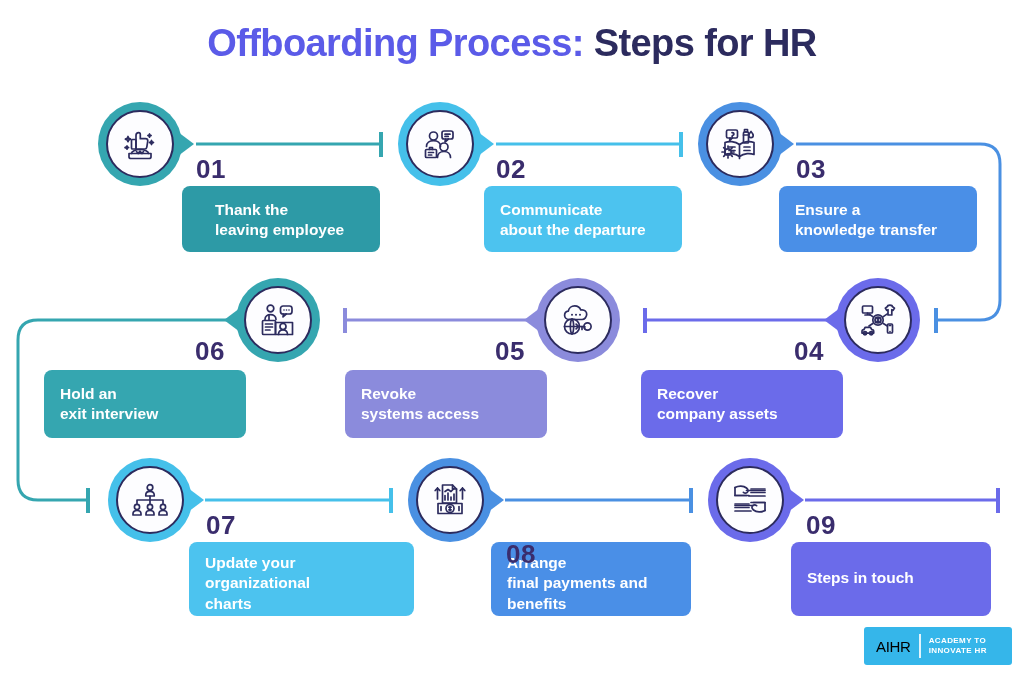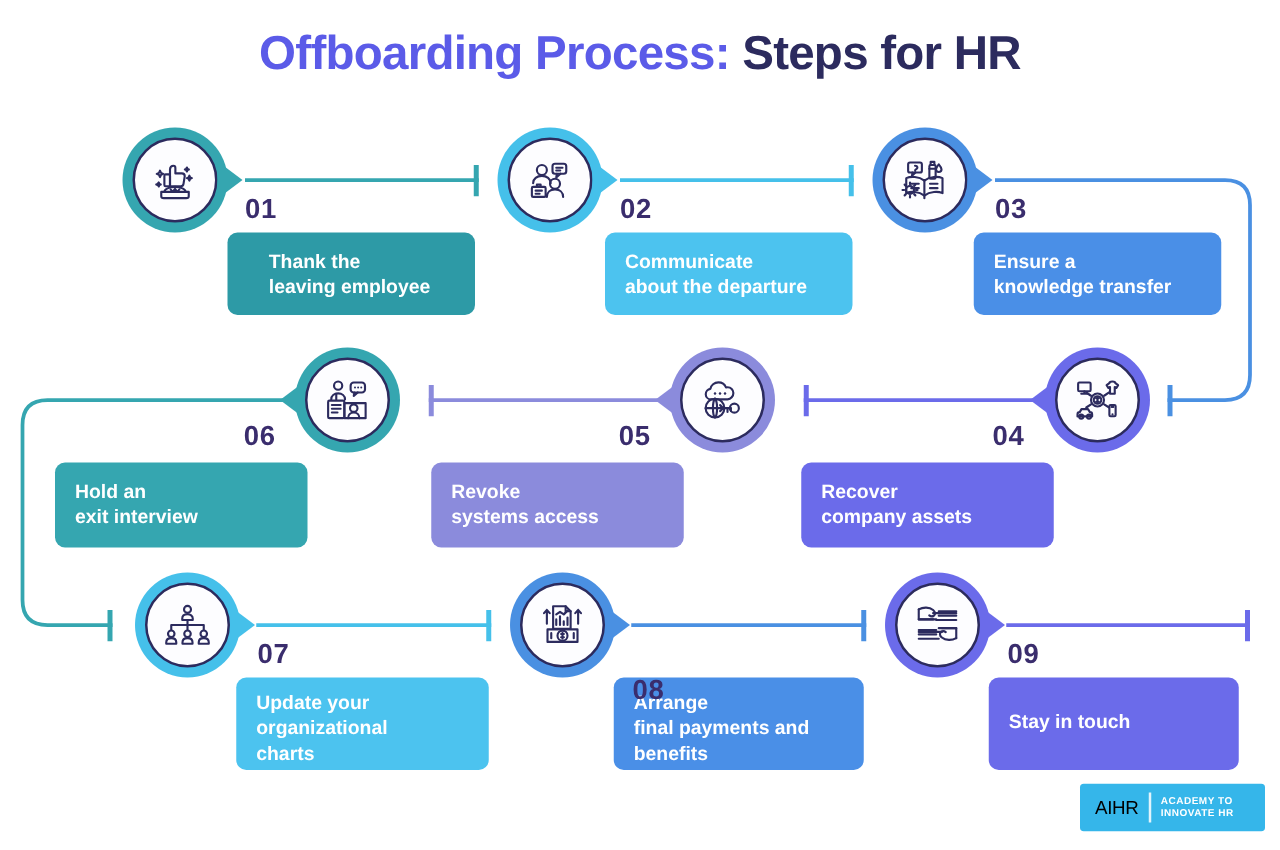--- a/index.html
+++ b/index.html
@@ -82,21 +82,21 @@
   }
   .nib-left {
     left: -12px;
     border-top: 15px solid transparent;
     border-bottom: 15px solid transparent;
     border-right: 20px solid currentColor;
   }
 
   .num {
     position: absolute;
-    font-size: 22px;
+    font-size: 26px;
     font-weight: bold;
     color: #3a2d6d;
     letter-spacing: 0.5px;
     z-index: 6;
   }
 
   .label {
     position: absolute;
     border-radius: 8px;
     color: #ffffff;
@@ -340,21 +340,21 @@
           <path d="M5 37h8v-1.2c0-2.1-1.8-3.3-4-3.3s-4 1.2-4 3.3z"></path>
           <circle cx="22" cy="29" r="2.6"></circle>
           <path d="M18 37h8v-1.2c0-2.1-1.8-3.3-4-3.3s-4 1.2-4 3.3z"></path>
           <circle cx="35" cy="29" r="2.6"></circle>
           <path d="M31 37h8v-1.2c0-2.1-1.8-3.3-4-3.3s-4 1.2-4 3.3z"></path>
         </svg>
       </div>
       <div class="nib nib-right"></div>
     </div>
     <div class="num" style="left:206px; top:510px;">07</div>
-    <div class="label" style="left:189px; top:542px; width:202px; height:74px; background:#4cc3ef; padding-top:11px;">Update your
+    <div class="label" style="left:189px; top:542px; width:225px; height:74px; background:#4cc3ef; padding-top:11px;">Update your
 organizational
 charts</div>
   </div>
 
   <div class="step">
     <div class="bubble" style="left:408px; top:458px; background:#4a90e2; color:#4a90e2;">
       <div class="inner">
         <svg class="icon" width="44" height="44" viewBox="0 0 44 44" fill="none" stroke="#2c2b5e" stroke-width="1.7" stroke-linecap="round" stroke-linejoin="round">
           <path d="M14.5 7h10l4 4v14h-14z"></path>
           <path d="M24.5 7v4h4"></path>
@@ -386,21 +386,21 @@
           <path d="M7 17.5h14"></path>
           <path d="M37 32.5c-3.5 2-8.5 2-11.5-.5-2-1.7-2-3.6-.5-4.6 1.2-.8 2.6-.5 3.6.3"></path>
           <path d="M37 32.5v-8H25.5M25.5 27.5H7"></path>
           <path d="M7 26h14M7 29.5h14M7 33h16"></path>
           <path d="M37 24.5h-14"></path>
         </svg>
       </div>
       <div class="nib nib-right"></div>
     </div>
     <div class="num" style="left:806px; top:510px;">09</div>
-    <div class="label" style="left:791px; top:542px; width:200px; height:74px; background:#6b6bea; padding-top:26px;">Stay in touch</div>
+    <div class="label" style="left:791px; top:542px; width:200px; height:74px; background:#6b6bea; padding-top:26px;">Steps in touch</div>
   </div>
 
   <div class="logo">
     <div class="logo-main">AIHR</div>
     <div class="logo-divider"></div>
     <div class="logo-sub">
       <div>ACADEMY TO</div>
       <div>INNOVATE HR</div>
     </div>
   </div>

